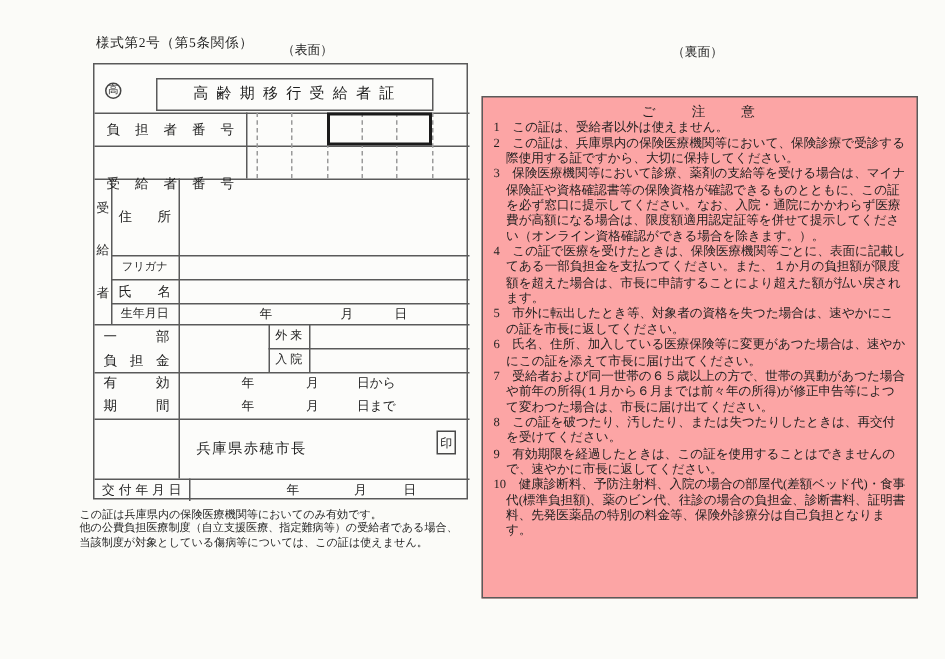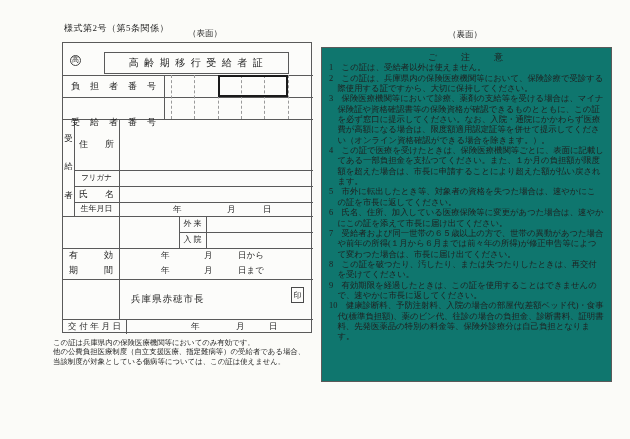--- a/index.html
+++ b/index.html
@@ -67,22 +67,22 @@
     left:228px; top:244px; width:13px; height:16px;
     border:1px solid #4a4a4a; font-size:8px; line-height:15px; text-align:center;
   }
   #front-footnotes {
     left:53px; top:338px; width:256px;
     font-size:7.4px; line-height:9.4px;
   }
 
   
   #back-card {
-    left:321px; top:47px; width:291px; height:335px;
-    border:1px solid #5a5a5a; background:#0f766e;
+    left:321px; top:64px; width:291px; height:335px;
+    border:1px solid #5a5a5a; background:#fca5a5;
     padding:4px 7px 0 7px;
     font-size:8.4px; line-height:10.35px;
   }
   #notice-heading { text-align:center; letter-spacing:2px; margin-bottom:1px; font-size:9px; }
   .notice-item { padding-left:1em; text-indent:-1em; }
   #contact-block { margin-top:9px; }
   #contact-line { text-align:right; padding-right:30px; }
   #contact-phone, #contact-fax { text-align:right; padding-right:23px; }
 </style>
 </head>
@@ -137,20 +137,24 @@
   <div class="abs body-label center-label" style="top:127px;height:16px;line-height:16px;font-size:7.5px;padding:0 2px">フリガナ</div>
   <div class="abs body-label" style="top:143px;height:16px;line-height:16px">氏　名</div>
   <div class="abs body-label center-label" style="top:159px;height:14px;line-height:14px;font-size:8px;padding:0 1px">生年月日</div>
 
   <div class="abs ymd" style="left:56px;top:159px;width:194px;height:14px;line-height:14px">
     <span style="left:54px">年</span>
     <span style="left:108px">月</span>
     <span style="left:144px">日</span>
   </div>
 
+  <div class="abs multiline-label" style="top:173px;line-height:16px">
+    <div style="text-align:justify;text-align-last:justify">一　部</div>
+    <div style="text-align:justify;text-align-last:justify">負 担 金</div>
+  </div>
   <div class="abs center-label" style="left:116px;top:173px;width:27px;height:16px;line-height:16px;font-size:8px;text-align:center">外 来</div>
   <div class="abs center-label" style="left:116px;top:189px;width:27px;height:16px;line-height:16px;font-size:8px;text-align:center">入 院</div>
 
   <div class="abs multiline-label" style="top:205px;line-height:15px">
     <div style="text-align:justify;text-align-last:justify">有　効</div>
     <div style="text-align:justify;text-align-last:justify">期　間</div>
   </div>
   <div class="abs ymd" style="left:56px;top:205px;width:194px;height:15px;line-height:15px">
     <span style="left:42px">年</span>
     <span style="left:85px">月</span>

